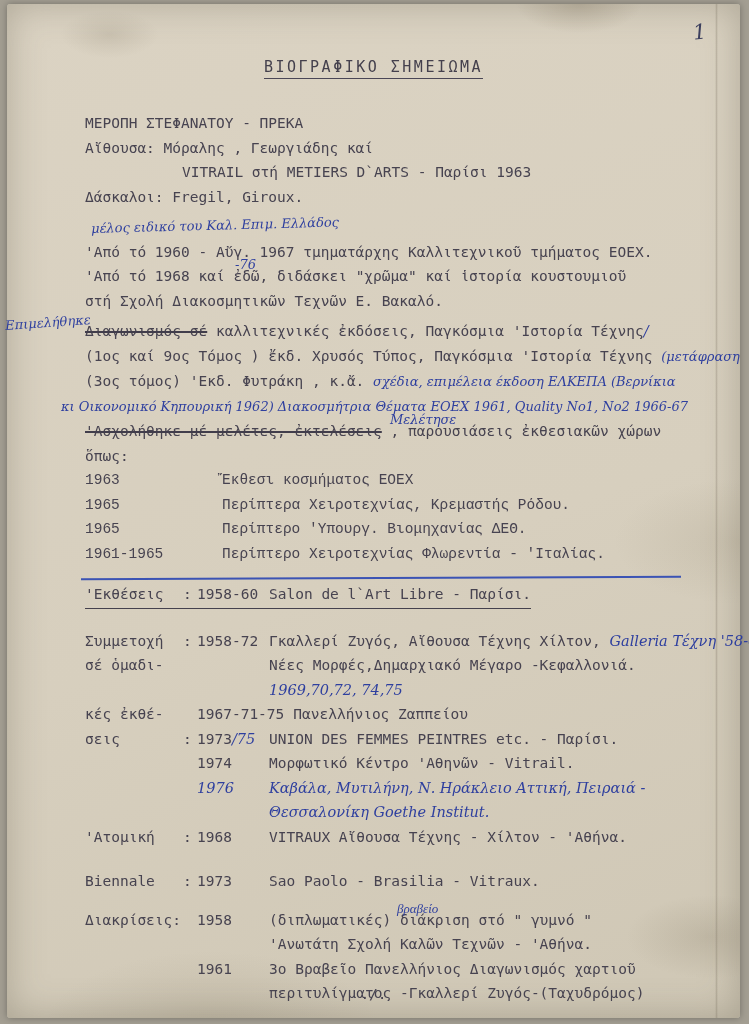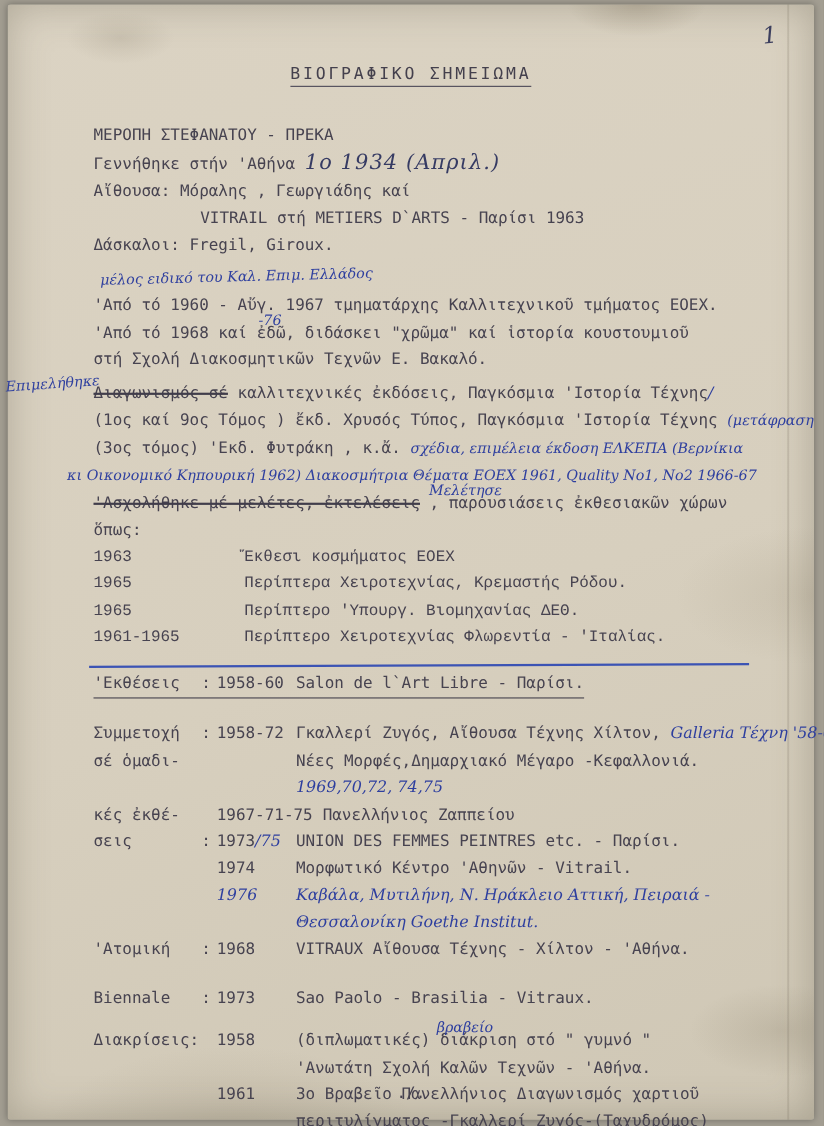--- a/index.html
+++ b/index.html
@@ -52,21 +52,20 @@
 
 <div class="scan">
   <div class="paper">
     <div class="crease"></div>
     <div class="page-num">1</div>
     <span class="title">ΒΙΟΓΡΑΦΙΚΟ ΣΗΜΕΙΩΜΑ</span>
 
     <div class="content">
 
       <div class="line">ΜΕΡΟΠΗ ΣΤΕΦΑΝΑΤΟΥ - ΠΡΕΚΑ</div>
-      <div class="line"><span>Γεννήθηκε στήν 'Αθήνα</span> <span class="hw hw-dark hw-big">1ο 1934 (Απριλ.)</span></div>
       <div class="line">Αἴθουσα: Μόραλης , Γεωργιάδης καί</div>
       <div class="line indent">VITRAIL στή METIERS D`ARTS - Παρίσι 1963</div>
       <div class="line">Δάσκαλοι: Fregil, Giroux.</div>
       <div class="line hw hw-sm" style="margin-left:6px;transform:rotate(-1.5deg);">μέλος ειδικό του Καλ. Επιμ. Ελλάδος</div>
 
       <div class="gap-s"></div>
 
       <div class="line">'Από τό 1960 - Αὔγ. 1967 τμηματάρχης Καλλιτεχνικοῦ τμήματος ΕΟΕΧ.</div>
       <div class="line rel"><span>'Από τό 1968 καί ἐδῶ</span><span class="hw hw-above" style="left:150px;">-76</span><span>, διδάσκει "χρῶμα" καί ἱστορία κουστουμιοῦ</span></div>
       <div class="line">στή Σχολή Διακοσμητικῶν Τεχνῶν Ε. Βακαλό.</div>
@@ -165,21 +164,21 @@
         <span class="xy">1973</span>
         <span class="xt">Sao Paolo - Brasilia - Vitraux.</span>
       </div>
 
       <div class="gap-m"></div>
 
       <div class="xrow">
         <span class="xl">Διακρίσεις:</span>
         <span class="xc"></span>
         <span class="xy">1958</span>
-        <span class="xt rel"><span>(διπλωματικές)</span><span class="hw hw-above" style="left:128px;">βραβείο</span><span> διάκριση στό " γυμνό "</span></span>
+        <span class="xt rel"><span>(διπλωματικές)</span><span class="hw hw-above" style="left:128px;font-family:Liberation Serif, serif;">βραβείο</span><span> διάκριση στό " γυμνό "</span></span>
       </div>
       <div class="xrow">
         <span class="xl"></span>
         <span class="xc"></span>
         <span class="xy"></span>
         <span class="xt">'Ανωτάτη Σχολή Καλῶν Τεχνῶν - 'Αθήνα.</span>
       </div>
       <div class="xrow">
         <span class="xl"></span>
         <span class="xc"></span>

